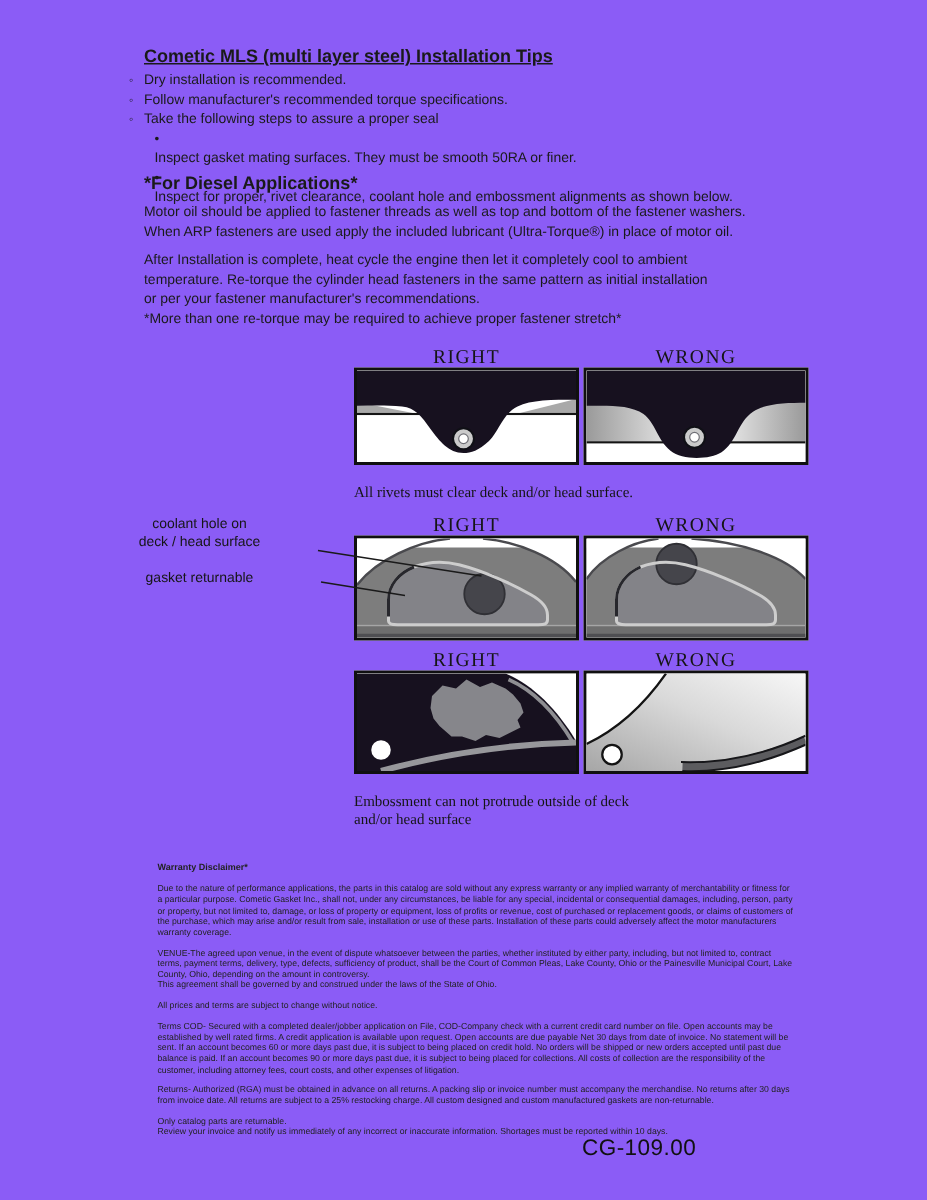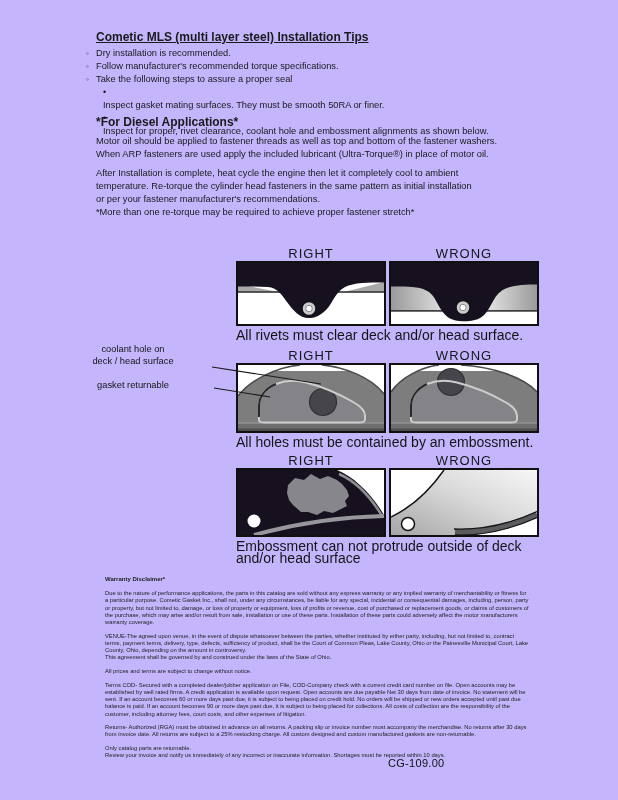--- a/index.html
+++ b/index.html
@@ -1,60 +1,60 @@
 <!DOCTYPE html>
 <html><head>
 <meta charset="utf-8">
 <style>
   html,body { margin:0; padding:0; background:#e8e8e8; }
   .page {
     position:relative; width:618px; height:800px; margin:0 auto;
-    background:#c4b5fd; overflow:hidden;
+    background:#8b5cf6; overflow:hidden;
     font-family:"Liberation Sans", sans-serif; color:#1a1a1a;
     -webkit-font-smoothing:antialiased;
   }
   .title {
     position:absolute; left:96px; top:30px;
     font-size:12px; font-weight:bold; text-decoration:underline;
     letter-spacing:0px;
   }
   .bullets { position:absolute; left:86px; top:47px; width:450px; font-size:9.3px; line-height:13px; }
   .b-line { display:flex; }
   .b-line .mk { width:10px; flex:0 0 10px; }
   .b-line.top .mk::before { content:"\25E6"; font-size:8px; }
   .b-line.sub { padding-left:17px;flex-direction:column; }
   .b-line.sub .mk::before { content:"\2022"; font-size:9px; }
   .diesel-heading { position:absolute; left:96px; top:115px; font-size:12px; font-weight:bold; }
   .para { position:absolute; left:96px; width:470px; font-size:9.3px; line-height:13px; white-space:pre-line; }
   #para-oil { top:135px; }
   #para-heat { top:167px; }
   #retorque-note { top:206px; }
 
-  .diagrams { position:absolute; left:236px; top:246px; width:303px; }
+  .diagrams { position:absolute; left:236px; top:230px; width:303px;font-family:Liberation Serif, serif; }
   .dlabels { display:flex; gap:3px; }
   .dlabel { width:150px; text-align:center; font-size:13px; letter-spacing:1px; line-height:15px; color:#151515; }
   .dboxes { display:flex; gap:3px; }
   .dbox { width:150px; box-sizing:border-box; border:2px solid #101010; background:#fff; }
   .dbox svg { display:block; width:100%; height:100%; }
   .h-r1 { height:65px; } .h-r2 { height:70px; } .h-r3 { height:69px; }
-  .dcaption { font-size:14px; line-height:12px; margin-top:3px; white-space:pre-line; color:#151515; }
+  .dcaption { font-size:10px; line-height:12px; margin-top:13px; white-space:pre-line; color:#151515; }
   .mt-row2 { margin-top:7px; }
   .mt-row3 { margin-top:5px; }
 
   .anno { position:absolute; left:58px; width:150px; text-align:center;
           font-size:9.3px; line-height:12px; white-space:pre-line; color:#151515; }
   #anno-coolant { top:343px; }
   #anno-emboss { top:379px; }
   .leader-svg { position:absolute; left:58px; top:340px; width:280px; height:70px; z-index:5; pointer-events:none; }
 
   .legal { position:absolute; left:105px; top:576px; width:424px; font-size:5.8px; line-height:7.2px; color:#222; }
   .legal-h { font-weight:bold; margin-bottom:7px; font-size:6px; }
   .legal-p { white-space:pre-line; margin-bottom:6.5px; }
 
-  .page-code { position:absolute; left:388px; top:757px; font-size:11px; letter-spacing:0.3px; color:#111; }
+  .page-code { position:absolute; left:388px; top:757px; font-size:15px; letter-spacing:0.3px; color:#111; }
 </style>
 </head>
 <body>
 
 <div class="page">
 
   <div class="title">Cometic MLS (multi layer steel) Installation Tips</div>
 
   <div class="bullets">
     <div class="b-line top">
@@ -163,21 +163,20 @@
           <rect y="57.5" width="146" height="8.5" fill="#6e6e6e"></rect>
           <rect y="57.5" width="146" height="1" fill="#a6a6a6"></rect>
           <rect y="63.5" width="146" height="2.5" fill="#4f4f52"></rect>
           <path d="M20,55 L20,41 C20,31 27,23 36,19 C45,15.5 56,15 66,17.5 C82,21.5 102,30 115,37.5 C123,42 126,46 126,51 L126,54 C126,57 124,57.5 120,57.5 L26,57.5 C22.5,57.5 20,56.5 20,55 Z" fill="#838388"></path>
           <circle cx="60" cy="17" r="13.5" fill="#45454b" stroke="#303035" stroke-width="1.2"></circle>
           <path d="M20,55 L20,41 C20,31 27,23 36,19 C45,15.5 56,15 66,17.5 C82,21.5 102,30 115,37.5 C123,42 126,46 126,51 L126,54 C126,57 124,57.5 120,57.5 L26,57.5 C22.5,57.5 20,56.5 20,55 Z" fill="none" stroke="#cdcdcd" stroke-width="2"></path>
           <path d="M20,52 L20,41 C20,31 27,23 36,19" stroke="#27272c" stroke-width="2" fill="none"></path>
         </svg>
       </div>
     </div>
-    <div class="dcaption">All holes must be contained by an embossment.</div>
 
     <div class="dlabels mt-row3">
       <div class="dlabel">RIGHT</div>
       <div class="dlabel">WRONG</div>
     </div>
     <div class="dboxes">
       <div class="dbox h-r3">
         <svg viewBox="0 0 146 65">
           <rect width="146" height="65" fill="#ffffff"></rect>
           <path d="M0,0 H99 C116,7 133,23 146,45 V65 H0 Z" fill="#17111f"></path>

